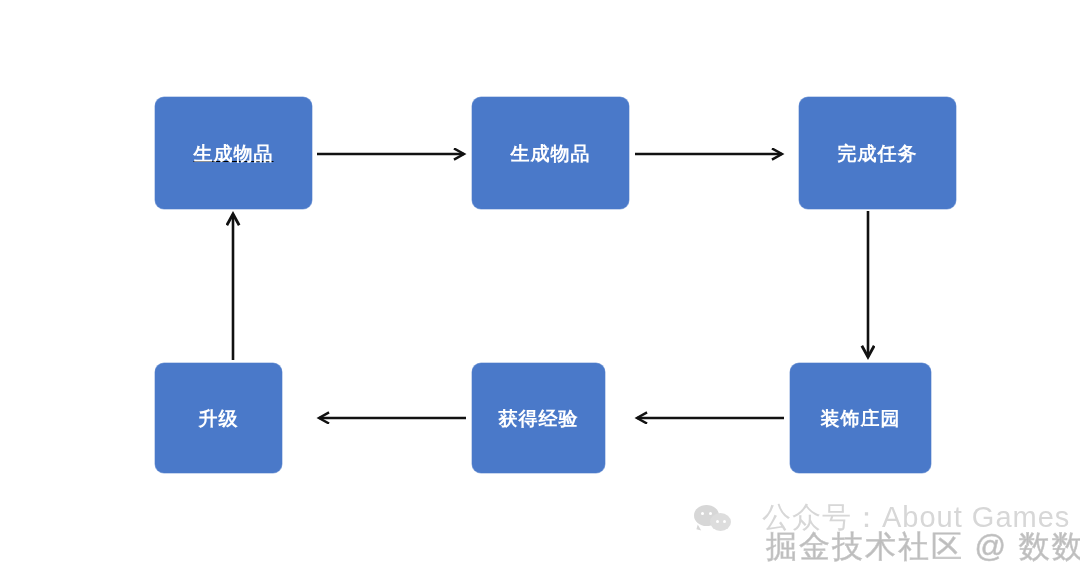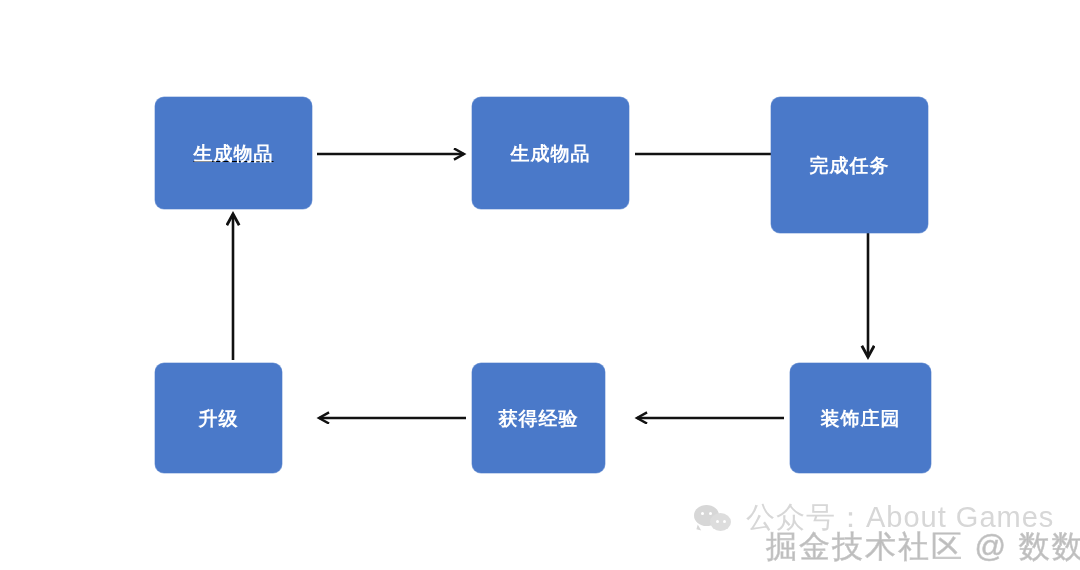--- a/index.html
+++ b/index.html
@@ -32,21 +32,21 @@
     color: #ffffff;
     font-size: 19px;
     font-weight: bold;
     letter-spacing: 1px;
     line-height: 1;
     user-select: none;
   }
   
   #node-generate-items { left: 155px; top: 97px;  width: 157px; height: 112px; text-decoration: underline; }
   #node-merge-upgrade  { left: 472px; top: 97px;  width: 157px; height: 112px; }
-  #node-complete-task  { left: 771px; top: 97px;  width: 157px; height: 136px; }
+  #node-complete-task  { left: 799px; top: 97px;  width: 157px; height: 112px; }
   #node-decorate-manor { left: 790px; top: 363px; width: 141px; height: 110px; }
   #node-gain-exp       { left: 472px; top: 363px; width: 133px; height: 110px; }
   #node-level-up       { left: 155px; top: 363px; width: 127px; height: 110px; }
 
   .arrow-layer {
     position: absolute;
     left: 0;
     top: 0;
     width: 1080px;
     height: 570px;
@@ -76,21 +76,21 @@
   #watermark-about-games {
     left: 694px;
     top: 498px;
     display: flex;
     align-items: center;
     gap: 10px;
     color: #d5d5d5;
     font-size: 29px;
     letter-spacing: 1px;
   }
-  #watermark-about-games .wm-text { color: #d7d7d7; }
+  #watermark-about-games .wm-text { color: #d7d7d7; margin-left: 16px; }
   .wechat-icon {
     position: relative;
     width: 42px;
     height: 30px;
     flex: 0 0 auto;
   }
   .wechat-icon .bubble-a {
     position: absolute;
     left: 0; top: 2px;
     width: 25px; height: 21px;

